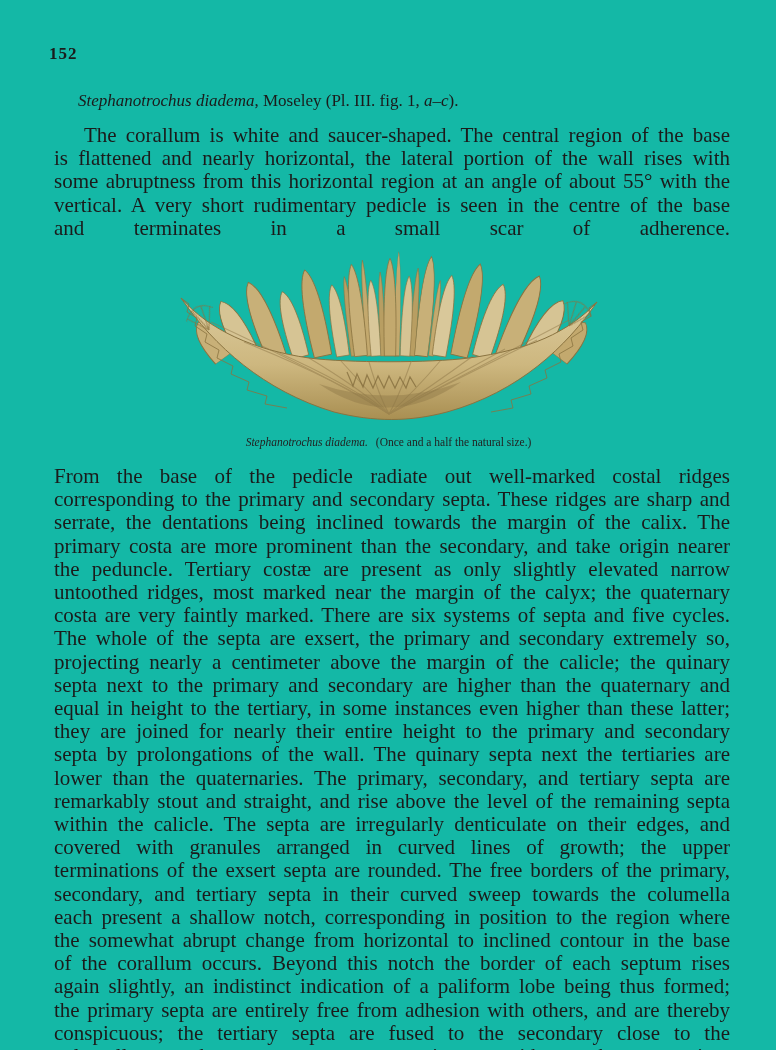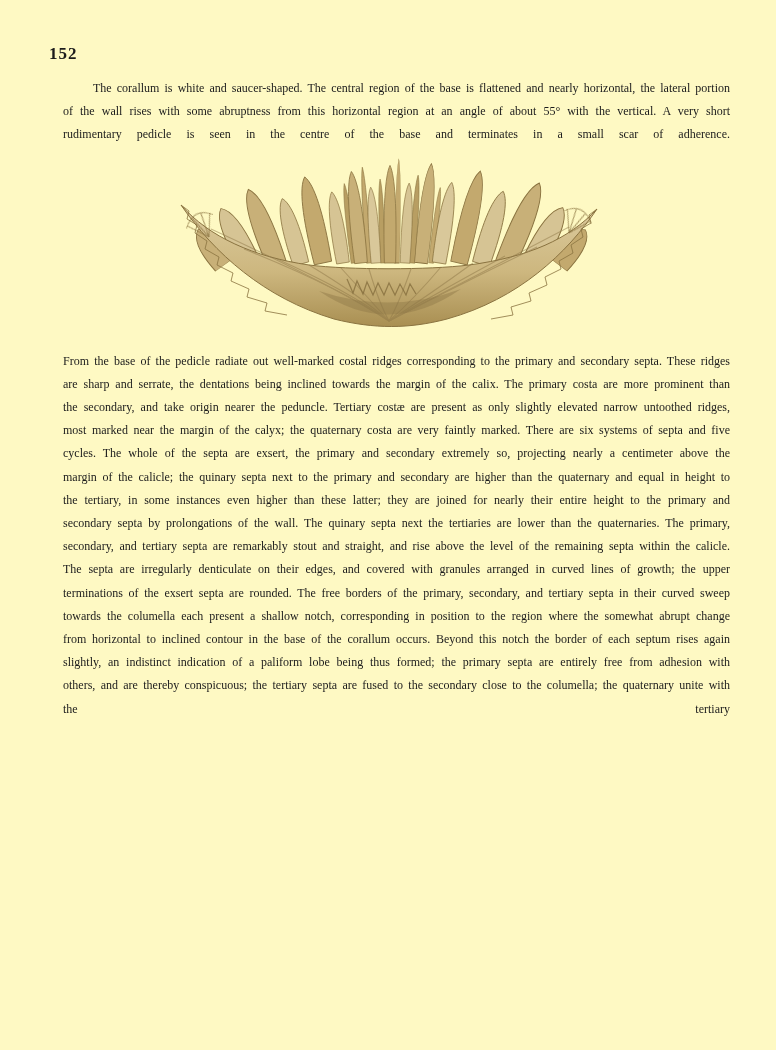--- a/index.html
+++ b/index.html
@@ -1,20 +1,20 @@
 <!DOCTYPE html>
 <html><head>
 <meta charset="utf-8">
 <style>
   html,body { margin:0; padding:0; background:#ffffff; }
   .page {
     position:relative;
     width:776px; height:1050px;
     margin:0 auto;
-    background:#fef9c3;
+    background:#14b8a6;
     box-sizing:border-box;
     padding:44px 46px 0 47px;
     font-family:"Liberation Serif","DejaVu Serif",serif;
     color:#1b1b1b;
     overflow:hidden;
   }
   .running-header { position:relative; text-align:center; height:20px; }
   .pageno {
     position:absolute; left:2px; top:0;
     font-size:17px; font-weight:bold; letter-spacing:1px;
@@ -27,22 +27,22 @@
     margin:27px 0 0 31px;
     font-size:17px;
   }
   .species-heading i { font-style:italic; }
   .synonym {
     margin:9px 0 0 86px;
     font-size:13px;
   }
   .synonym i { font-style:italic; }
   .para {
-    margin:13px 0 0 16px;
-    font-size:12px;
+    margin:13px 0 0 7px;
+    font-size:21px;
     line-height:23.2px;
     text-align:justify;
     text-align-last:justify;
     word-spacing:2px;
   }
   .para.indent { text-indent:30px; }
   figure.coral {
     margin:6px 0 0 0;
     text-align:center;
   }
@@ -60,20 +60,21 @@
 <body>
 
 <div class="page">
 
   <header class="running-header">
     <span class="pageno">152</span>
   </header>
 
   <main>
 
+    <p class="species-heading"><i>Stephanotrochus diadema</i><span>, Moseley (Pl. III. fig. 1, </span><i>a–c</i><span>).</span></p>
 
 
     <p class="para indent">The corallum is white and saucer-shaped.  The central region of the base is flattened and nearly horizontal, the lateral portion of the wall rises with some abruptness from this horizontal region at an angle of about 55° with the vertical.  A very short rudimentary pedicle is seen in the centre of the base and terminates in a small scar of adherence.</p>
 
     <figure class="coral">
       <svg width="440" height="180" viewBox="0 0 440 180" aria-hidden="true">
         <defs>
           <linearGradient id="bowlGrad" x1="0" y1="0" x2="0" y2="1">
             <stop offset="0%" stop-color="#dccb9e"></stop>
             <stop offset="55%" stop-color="#cdb77f"></stop>
@@ -144,18 +145,19 @@
 
         <g stroke="#8a7340" stroke-width="0.9" fill="none" opacity="0.85">
           <g transform="translate(40,84) rotate(-28)">
             <path d="M0,0 L-14,-20 M0,0 L-6,-24 M0,0 L4,-25 M0,0 L12,-21 M-16,-18 Q0,-34 14,-18"></path>
           </g>
           <g transform="translate(400,80) rotate(26)">
             <path d="M0,0 L-12,-21 M0,0 L-4,-25 M0,0 L6,-24 M0,0 L14,-20 M-14,-18 Q0,-34 16,-18"></path>
           </g>
         </g>
       </svg>
+      <figcaption><i>Stephanotrochus diadema.</i><span class="note">(Once and a half the natural size.)</span></figcaption>
     </figure>
 
     <p class="para para2">From the base of the pedicle radiate out well-marked costal ridges corresponding to the primary and secondary septa.  These ridges are sharp and serrate, the dentations being inclined towards the margin of the calix.  The primary costa are more prominent than the secondary, and take origin nearer the peduncle.  Tertiary costæ are present as only slightly elevated narrow untoothed ridges, most marked near the margin of the calyx; the quaternary costa are very faintly marked.  There are six systems of septa and five cycles.  The whole of the septa are exsert, the primary and secondary extremely so, projecting nearly a centimeter above the margin of the calicle; the quinary septa next to the primary and secondary are higher than the quaternary and equal in height to the tertiary, in some instances even higher than these latter; they are joined for nearly their entire height to the primary and secondary septa by prolongations of the wall.  The quinary septa next the tertiaries are lower than the quaternaries.  The primary, secondary, and tertiary septa are remarkably stout and straight, and rise above the level of the remaining septa within the calicle.  The septa are irregularly denticulate on their edges, and covered with granules arranged in curved lines of growth; the upper terminations of the exsert septa are rounded.  The free borders of the primary, secondary, and tertiary septa in their curved sweep towards the columella each present a shallow notch, corresponding in position to the region where the somewhat abrupt change from horizontal to inclined contour in the base of the corallum occurs.  Beyond this notch the border of each septum rises again slightly, an indistinct indication of a paliform lobe being thus formed; the primary septa are entirely free from adhesion with others, and are thereby conspicuous; the tertiary septa are fused to the secondary close to the columella; the quaternary unite with the tertiary</p>
 
   </main>
 </div>
 
 </body></html>

